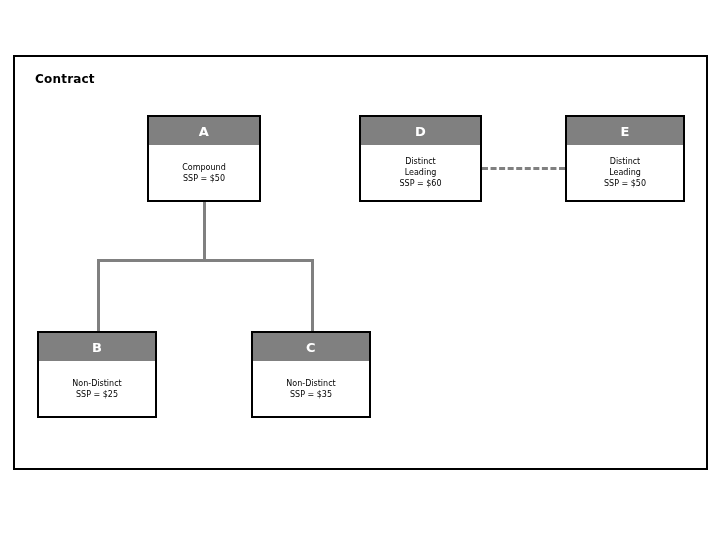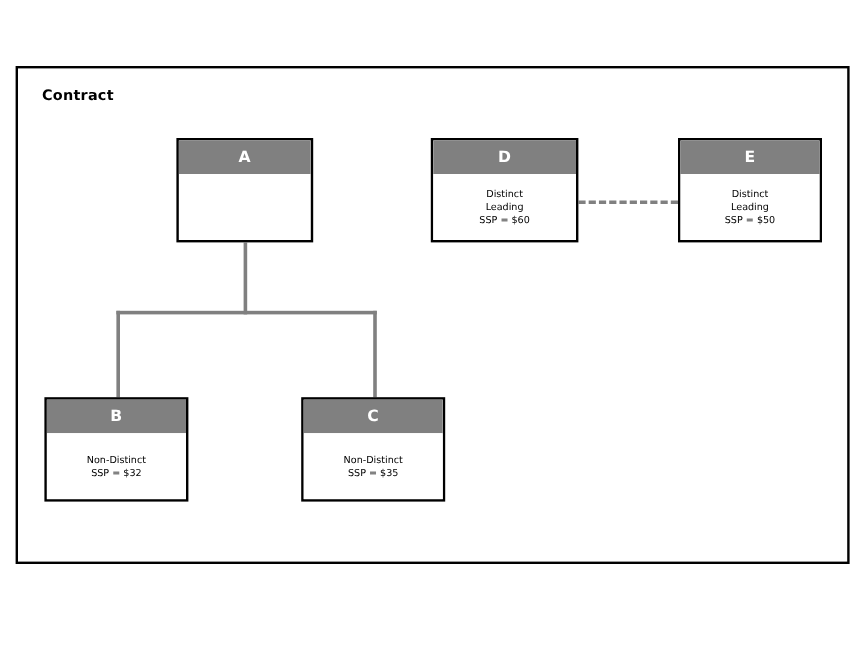--- a/index.html
+++ b/index.html
@@ -111,20 +111,24 @@
   <div class="connector conn-h" style="left:97px; top:259px; width:217px;"></div>
 
   <div class="connector conn-v" style="left:97px; top:259px; height:73px;"></div>
 
   <div class="connector conn-v" style="left:311px; top:259px; height:73px;"></div>
 
   <div class="dashed-link" style="left:482px; top:167px; width:83px;"></div>
 
   <div class="node" style="left:147px; top:115px; width:114px; height:87px;">
     <div class="node-header">A</div>
+    <div class="node-body">
+      <span>Compound</span>
+      <span>SSP = $50</span>
+    </div>
   </div>
 
   <div class="node" style="left:359px; top:115px; width:123px; height:87px;">
     <div class="node-header">D</div>
     <div class="node-body">
       <span>Distinct</span>
       <span>Leading</span>
       <span>SSP = $60</span>
     </div>
   </div>
@@ -135,21 +139,21 @@
       <span>Distinct</span>
       <span>Leading</span>
       <span>SSP = $50</span>
     </div>
   </div>
 
   <div class="node" style="left:37px; top:331px; width:120px; height:87px;">
     <div class="node-header">B</div>
     <div class="node-body">
       <span>Non-Distinct</span>
-      <span>SSP = $32</span>
+      <span>SSP = $25</span>
     </div>
   </div>
 
   <div class="node" style="left:251px; top:331px; width:120px; height:87px;">
     <div class="node-header">C</div>
     <div class="node-body">
       <span>Non-Distinct</span>
       <span>SSP = $35</span>
     </div>
   </div>

